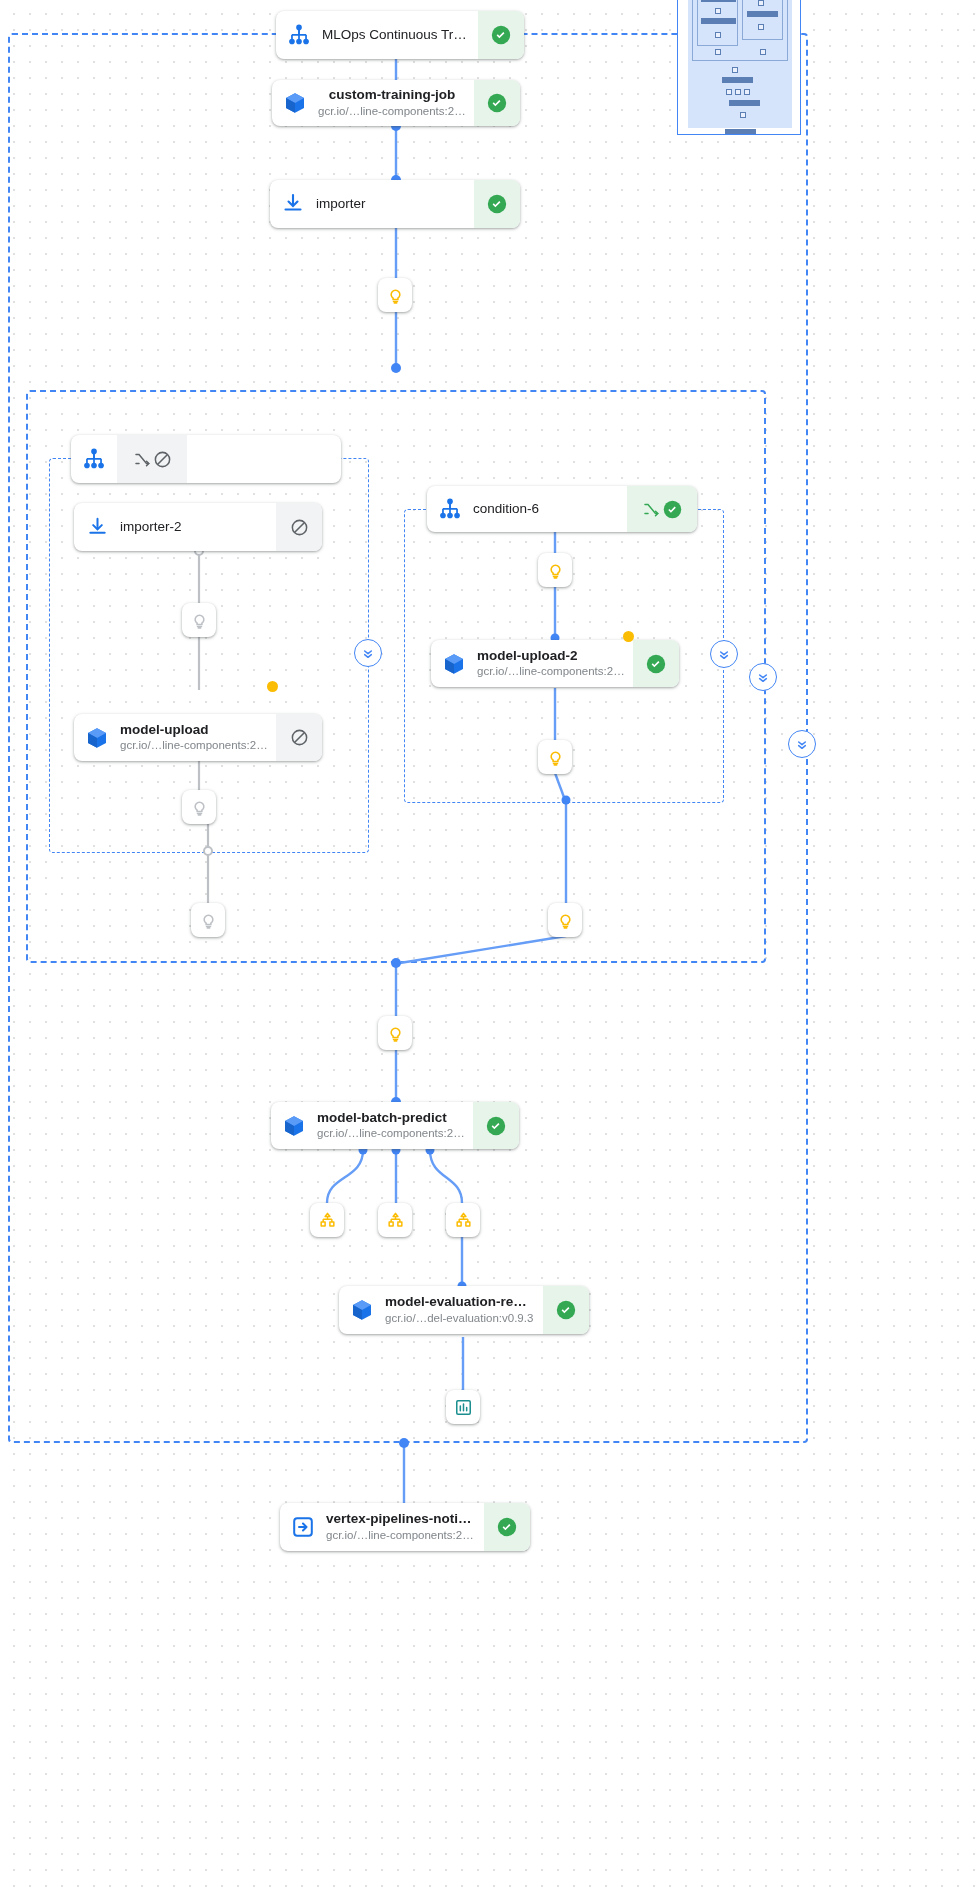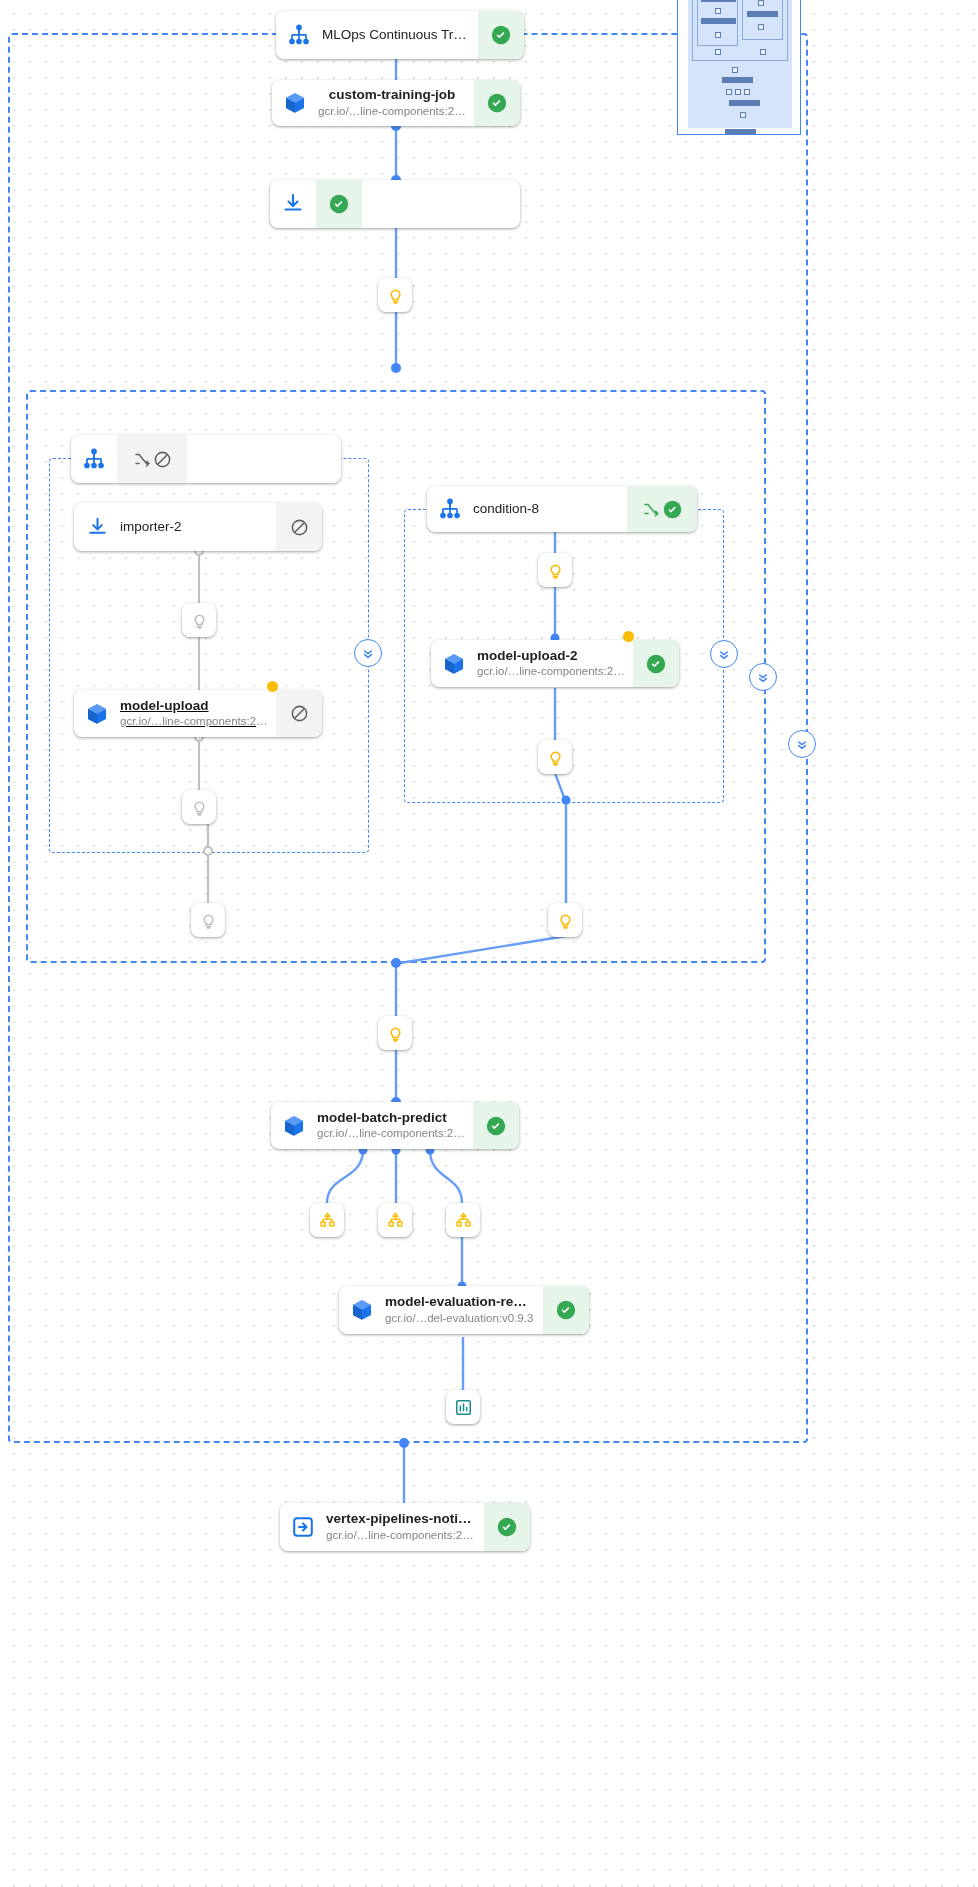--- a/index.html
+++ b/index.html
@@ -230,20 +230,23 @@
   </div>
 
   <div class="node" style="left:270px; top:180px; width:250px; height:48px;">
     <div class="ico">
       <svg width="24" height="24" viewBox="0 0 24 24" fill="none" stroke="#1a73e8" stroke-width="2.1" stroke-linecap="round">
         <path d="M12 3v10"></path>
           <path d="M7.5 9.5L12 14l4.5-4.5"></path>
           <path d="M4.5 17.5h15"></path>
       </svg>
     </div>
+    <div class="body">
+      <div class="title">importer</div>
+    </div>
     <div class="status ok">
       <svg width="22" height="22" viewBox="0 0 24 24">
           <circle cx="12" cy="12" r="10" fill="#34a853"></circle>
           <path d="M10.2 15.6l-3-3 1.3-1.3 1.7 1.7 4.3-4.3 1.3 1.3z" fill="#fff"></path>
         </svg>
     </div>
   </div>
 
   <div class="chip" style="left:378px; top:278px;">
     <svg width="19" height="19" viewBox="0 0 24 24" fill="none" stroke="#fbbc04" stroke-width="2" stroke-linecap="round">
@@ -301,21 +304,21 @@
     </div>
   </div>
 
   <div class="chip" style="left:182px; top:603px;">
     <svg width="19" height="19" viewBox="0 0 24 24" fill="none" stroke="#bdc1c6" stroke-width="2" stroke-linecap="round">
       <path d="M9 15.5a5.5 5.5 0 1 1 6 0v1.5H9z"></path>
         <path d="M9.5 19.5h5M10.5 21.5h3"></path>
     </svg>
   </div>
 
-  <div class="node" style="left:74px; top:690px; width:248px; height:47px;text-decoration:underline;">
+  <div class="node" style="left:74px; top:714px; width:248px; height:47px;">
     <div class="ico">
       <svg width="24" height="24" viewBox="0 0 24 24">
         <path d="M12 2.2L21 7v10l-9 4.8L3 17V7z" fill="#1a73e8"></path>
         <path d="M12 2.2L21 7l-9 4.9L3 7z" fill="#5b9bf8"></path>
         <path d="M12 11.9V21.8L3 17V7z" fill="#1765cc"></path>
       </svg>
     </div>
     <div class="body">
       <div class="title bold">model-upload</div>
       <div class="subtitle">gcr.io/…line-components:2.6.0</div>
@@ -349,21 +352,21 @@
         <circle cx="12" cy="5" r="2.6"></circle>
           <circle cx="5.5" cy="18" r="2.6"></circle>
           <circle cx="12" cy="18" r="2.6"></circle>
           <circle cx="18.5" cy="18" r="2.6"></circle>
         <path d="M11.1 6.5h1.8v5h-1.8z"></path>
           <path d="M5.5 11h13v1.7h-13z"></path>
         <path d="M4.7 11.8h1.6v3.8H4.7zM11.2 11.8h1.6v3.8h-1.6zM17.7 11.8h1.6v3.8h-1.6z"></path>
       </svg>
     </div>
     <div class="body">
-      <div class="title">condition-8</div>
+      <div class="title">condition-6</div>
     </div>
     <div class="status wide ok">
       <span style="display:flex">
         <svg width="18" height="18" viewBox="0 0 24 24" fill="none" stroke="#34a853" stroke-width="2" stroke-linecap="round">
           <path d="M4 6h4l10 12h3"></path>
             <path d="M18 15l3 3-3 3"></path>
             <path d="M4 18h4"></path>
         </svg>
       </span>
       <span style="display:flex">

